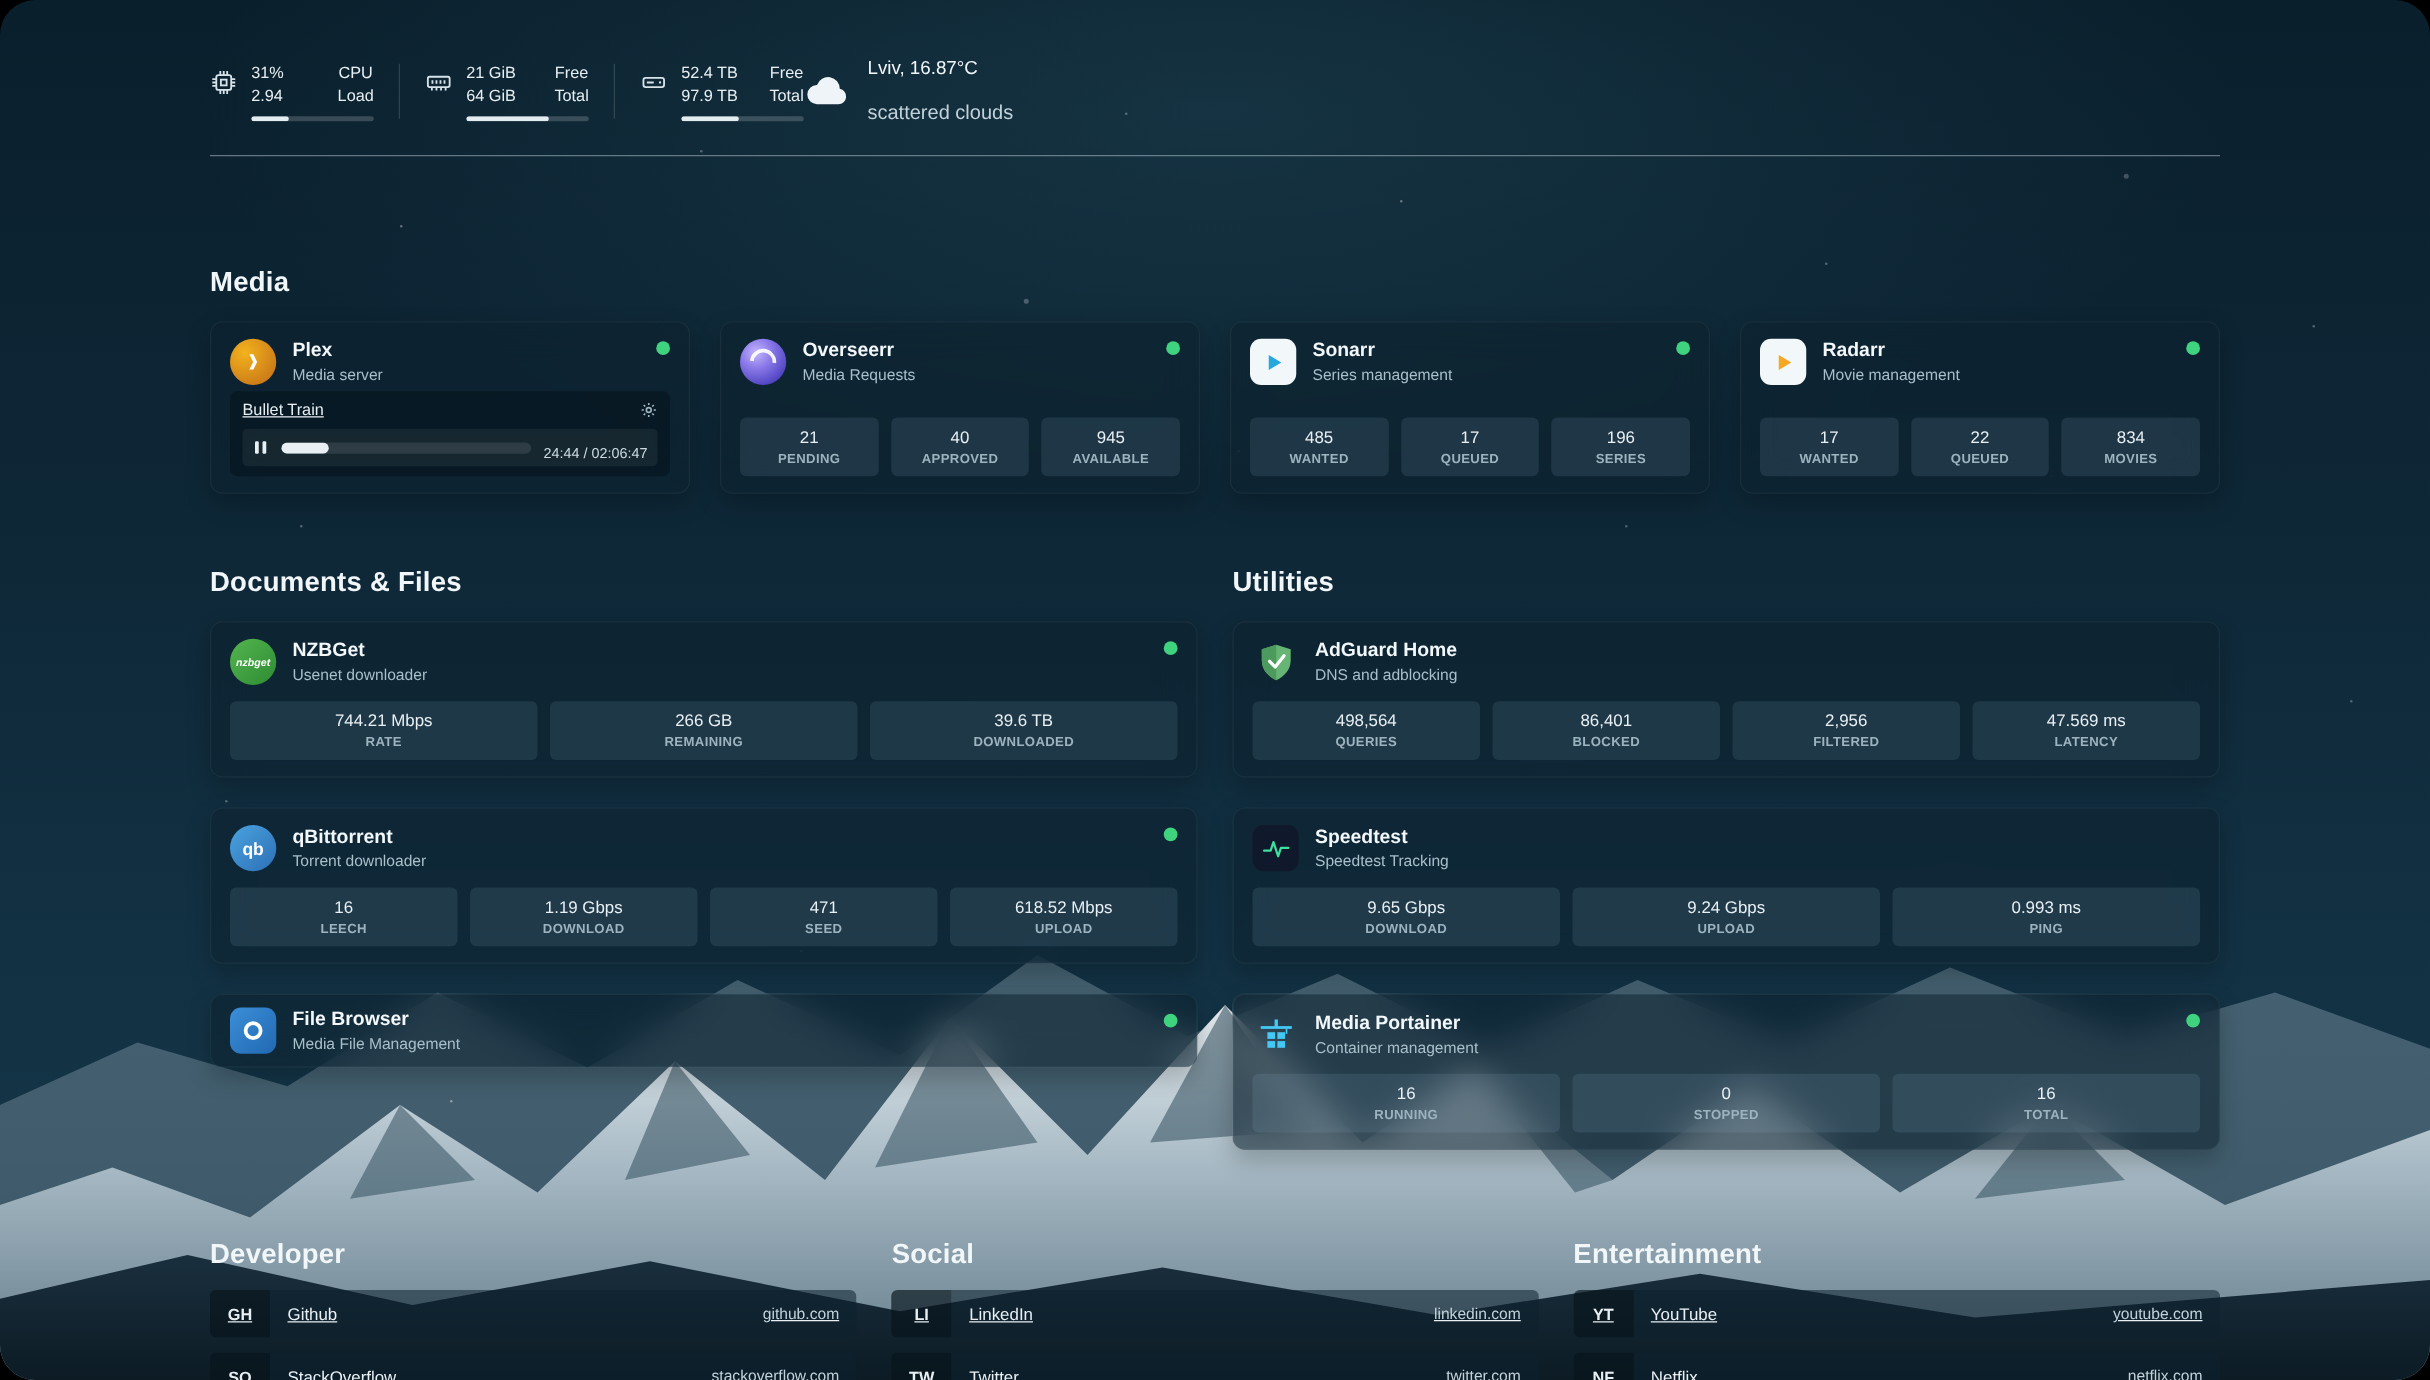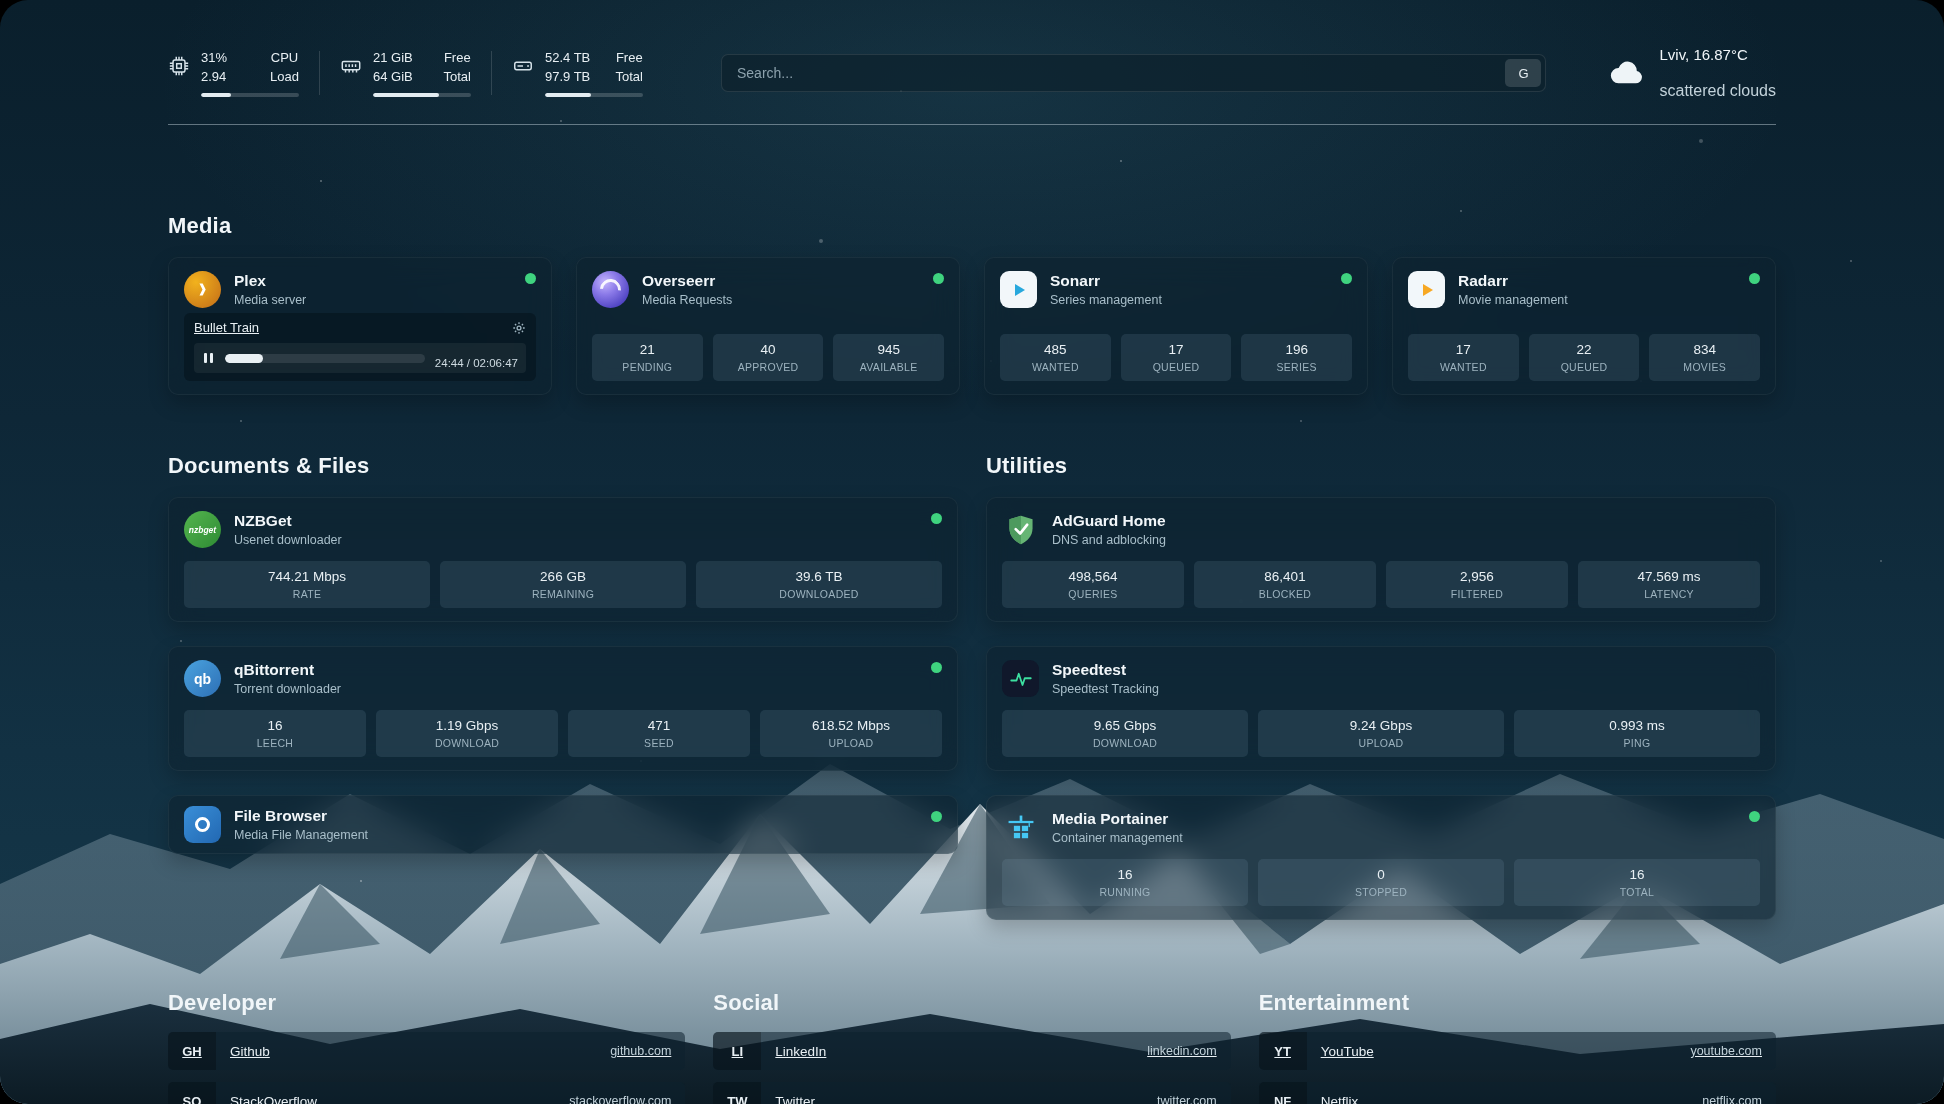--- a/index.html
+++ b/index.html
@@ -30,21 +30,21 @@
       1640px 380px 0 0 rgba(255,255,255,.3), 1850px 260px 0 0 rgba(255,255,255,.3),
       180px 640px 0 0 rgba(255,255,255,.3), 760px 560px 0 0 rgba(255,255,255,.28),
       1240px 600px 0 1px rgba(255,255,255,.2), 1560px 700px 0 0 rgba(255,255,255,.3),
       640px 760px 0 0 rgba(255,255,255,.35), 1060px 820px 0 0 rgba(255,255,255,.3),
       1880px 560px 0 0 rgba(255,255,255,.28), 360px 880px 0 0 rgba(255,255,255,.4),
       1420px 860px 0 0 rgba(255,255,255,.35), 990px 360px 0 0 rgba(255,255,255,.25);
   }
   .content { position:relative; z-index:2; padding:46px 168px 0 168px; }
 
   
-  .header { display:flex; align-items:center;gap:16px; }
+  .header { display:flex; align-items:center; }
   .resources { display:flex; align-items:center; gap:20px; }
   .res-group { display:flex; align-items:flex-start; gap:11px; }
   .res-icon { color:#d7e3ea; margin-top:6px; }
   .res-body { width:98px; }
   .res-rows { display:flex; justify-content:space-between; font-size:13px; color:#e8eff3; line-height:1.45; }
   .res-labels { text-align:center; }
   .res-bar { margin-top:6px; height:4px; border-radius:2px; background:rgba(255,255,255,.18); overflow:hidden; }
   .res-fill { height:100%; background:#e3ecf1; border-radius:2px; }
   .res-divider { width:1px; height:44px; background:rgba(255,255,255,.14); }
 
@@ -81,21 +81,21 @@
   .svc-icon { position:relative; width:37px; height:37px; flex:0 0 37px; border-radius:50%;
     display:flex; align-items:center; justify-content:center; overflow:hidden; }
   .svc-icon.sq { border-radius:9px; }
   .svc-name { font-size:15.5px; font-weight:700; color:#f2f7fa; }
   .svc-sub { font-size:12.5px; color:#a9bfca; margin-top:3px; }
   .status-dot { position:absolute; top:15px; right:15px; width:11px; height:11px; border-radius:50%;
     background:#3fd37f; }
   .stats { display:flex; gap:10px; margin-top:13px; }
   .stat { flex:1; background:rgba(160,200,220,.12); border-radius:5px; padding:8px 4px; text-align:center; }
   .stat-value { font-size:13.5px; color:#e9f0f4; }
-  .stat-label { font-size:10.5px; font-weight:400; color:#9db3bf; margin-top:4px; letter-spacing:.3px; }
+  .stat-label { font-size:10.5px; font-weight:700; color:#9db3bf; margin-top:4px; letter-spacing:.3px; }
 
   
   .player { margin-top:12px; background:rgba(4,16,24,.5); border-radius:6px; padding:7px 10px 8px; }
   .player-top { display:flex; justify-content:space-between; align-items:center;text-decoration:underline; }
   .player-title { font-size:13px; color:#e8eff3; }
   .gear-btn { background:none; border:none; cursor:pointer; line-height:0; }
   .player-bar { display:flex; align-items:center; gap:10px; margin-top:8px;
     background:rgba(255,255,255,.06); border-radius:4px; padding:4px 8px; }
   .pause-btn { display:flex; gap:3px; align-items:center; justify-content:center; background:none; border:none; cursor:pointer; padding:2px; }
   .pause-btn i { display:block; width:3px; height:10px; background:#e9f0f4; border-radius:1px; }
@@ -244,24 +244,20 @@
                 <div>Total</div>
               </div>
             </div>
             <div class="res-bar">
               <div class="res-fill" style="width: 47%;"></div>
             </div>
           </div>
         </div>
       </div>
 
-      <div class="searchbar">
-        <input type="text" placeholder="Search..." style="">
-        <button class="search-provider">G</button>
-      </div>
 
       <div class="weather">
         <span>
           <svg width="38" height="30" viewBox="0 0 24 17" fill="#eef4f7">
             <path d="M6.6 16.3h10.9a3.9 3.9 0 0 0 .7-7.74A5.9 5.9 0 0 0 6.7 6.6a4.55 4.55 0 0 0-.1 9.7z"></path>
           </svg>
         </span>
         <div>
           <div class="weather-loc">Lviv, 16.87°C</div>
           <div class="weather-cond">scattered clouds</div>

